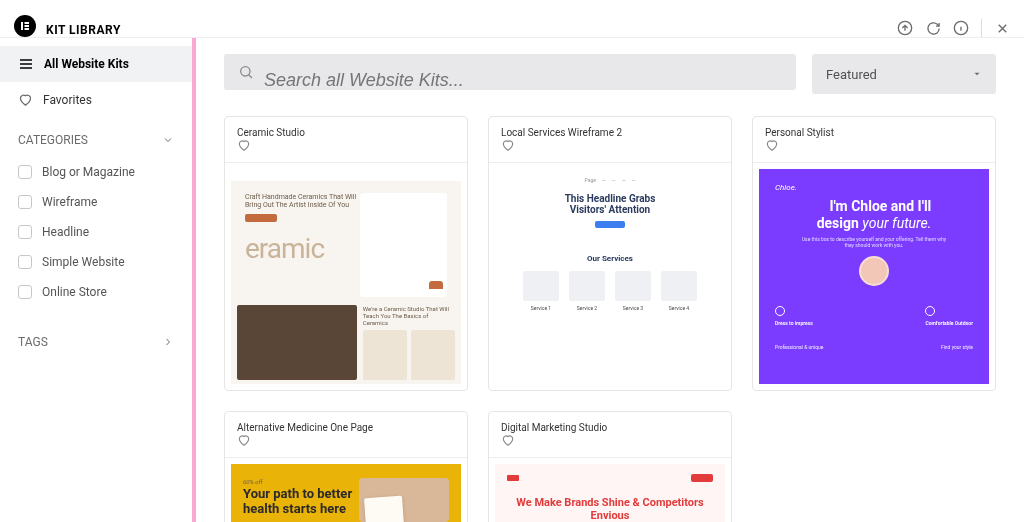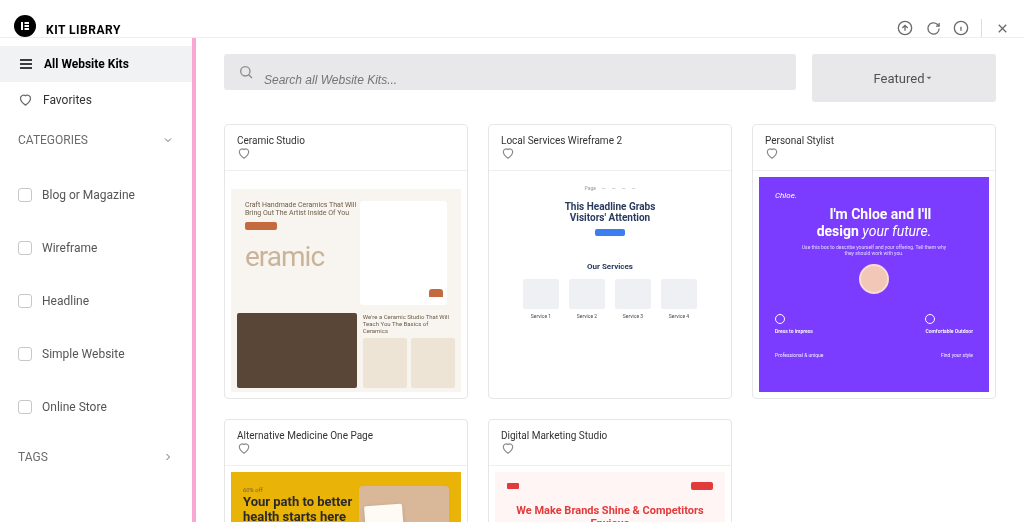--- a/index.html
+++ b/index.html
@@ -9,27 +9,27 @@
 .logo svg { width: 12px; height: 12px; }
 .title { font-size: 12px; font-weight: 700; letter-spacing: 0.5px; color: #000; }
 .topbar-right { margin-left: auto; display: flex; align-items: center; gap: 12px; }
 .topbar-right .ic { width: 16px; height: 16px; display: flex; align-items: center; justify-content: center; color: #6b6b6b; cursor: pointer; }
 .vdiv { width: 1px; height: 18px; background: #ddd; }
 .main { display: flex; height: calc(100% - 38px); }
 .sidebar { width: 196px; border-right: 4px solid #f9a8d4; padding: 8px 0; }
 .side-item { display: flex; align-items: center; gap: 10px; padding: 10px 18px; font-size: 12px; color: #333; cursor: pointer; }
 .side-item.active { background: #f1f2f3; font-weight: 700; color: #000; }
 .section-head { display: flex; align-items: center; justify-content: space-between; padding: 16px 18px 10px; font-size: 12px; color: #6b6b6b; cursor: pointer; }
-.check-item { display: flex; align-items: center; gap: 10px; padding: 8px 18px; font-size: 12px; color: #555; cursor: pointer; margin-top: 23px; }
+.check-item { display: flex; align-items: center; gap: 10px; padding: 8px 18px; font-size: 12px; color: #555; cursor: pointer; }
 .check-item .box { width: 14px; height: 14px; border: 1px solid #c7c7c7; border-radius: 3px; }
 .content { flex: 1; padding: 16px 28px; overflow: auto; }
 .controls { display: flex; gap: 16px; margin-bottom: 22px; }
 .search { flex: 1; background: #e8e8ea; border-radius: 3px; display: flex; align-items: center; padding: 0 14px; height: 36px; }
-.search input { border: none; background: transparent; outline: none; font-size: 12px; font-style: italic; color: #000000; width: 100%; margin-top: 16px; }
-.sort { width: 184px; background: #e8e8ea; border-radius: 3px; display: flex; align-items: center; justify-content: center; padding: 0 14px; height: 48px; font-size: 13px; color: #515151; cursor: pointer; }
+.search input { border: none; background: transparent; outline: none; font-size: 18px; font-style: italic; color: #000000; width: 100%; margin-top: 16px; }
+.sort { width: 184px; background: #e8e8ea; border-radius: 3px; display: flex; align-items: center; justify-content: space-between; padding: 0 14px; height: 40px; font-size: 13px; color: #515151; cursor: pointer; }
 .grid { display: grid; grid-template-columns: repeat(3, 1fr); gap: 20px; }
 .card { border: 1px solid #e6e6e6; border-radius: 4px; overflow: hidden; background: #fff; }
 .card-head { display: flex; align-items: flex-start; justify-content: space-between; padding: 10px 12px; font-size: 10px; color: #333; flex-direction: column; }
 .card-head .heart { cursor: pointer; color: #8a8a8a; }
 .preview { height: 228px; border-top: 1px solid #eee; padding: 6px; }
 .preview-inner { width: 100%; height: 100%; position: relative; overflow: hidden; font-size: 8px; }
 
 .pv-ceramic { background: #f8f4ef; display: flex; flex-direction: column; }
 .pv-ceramic .bar { height: 12px; background: #fff; margin-bottom: 4px; }
 .pv-ceramic .sec1 { flex: 1.1; display: flex; padding: 8px 14px; }

